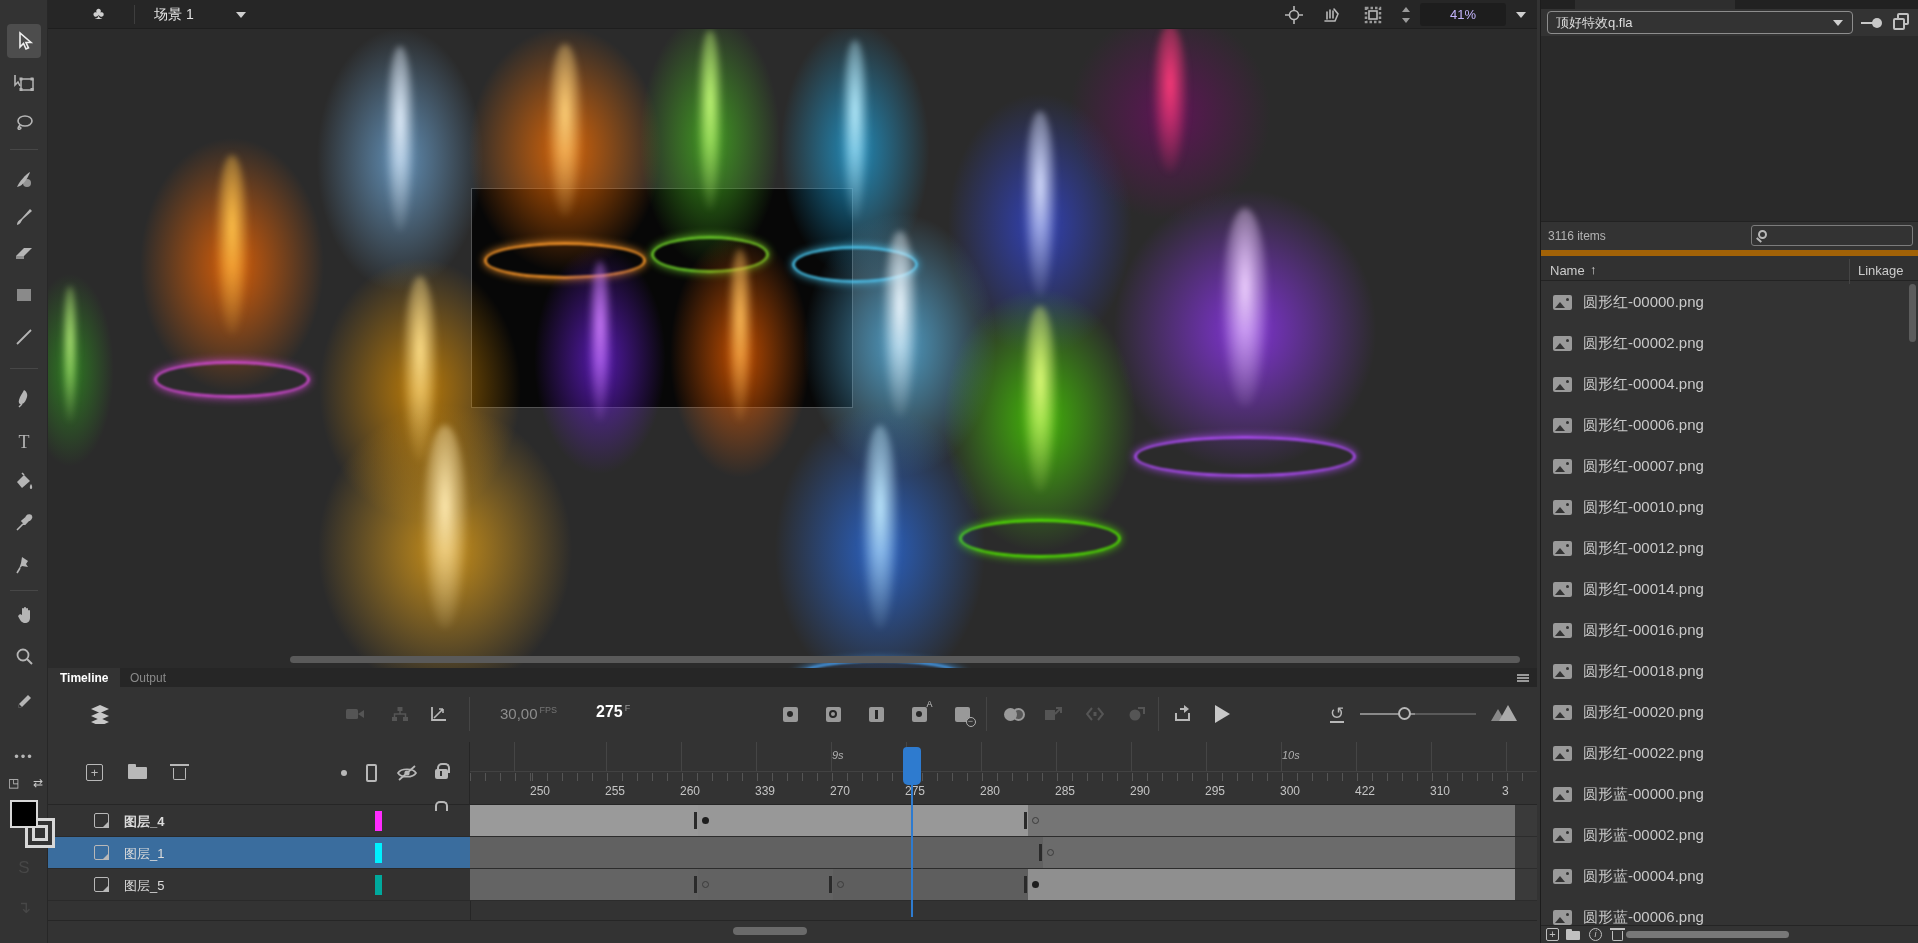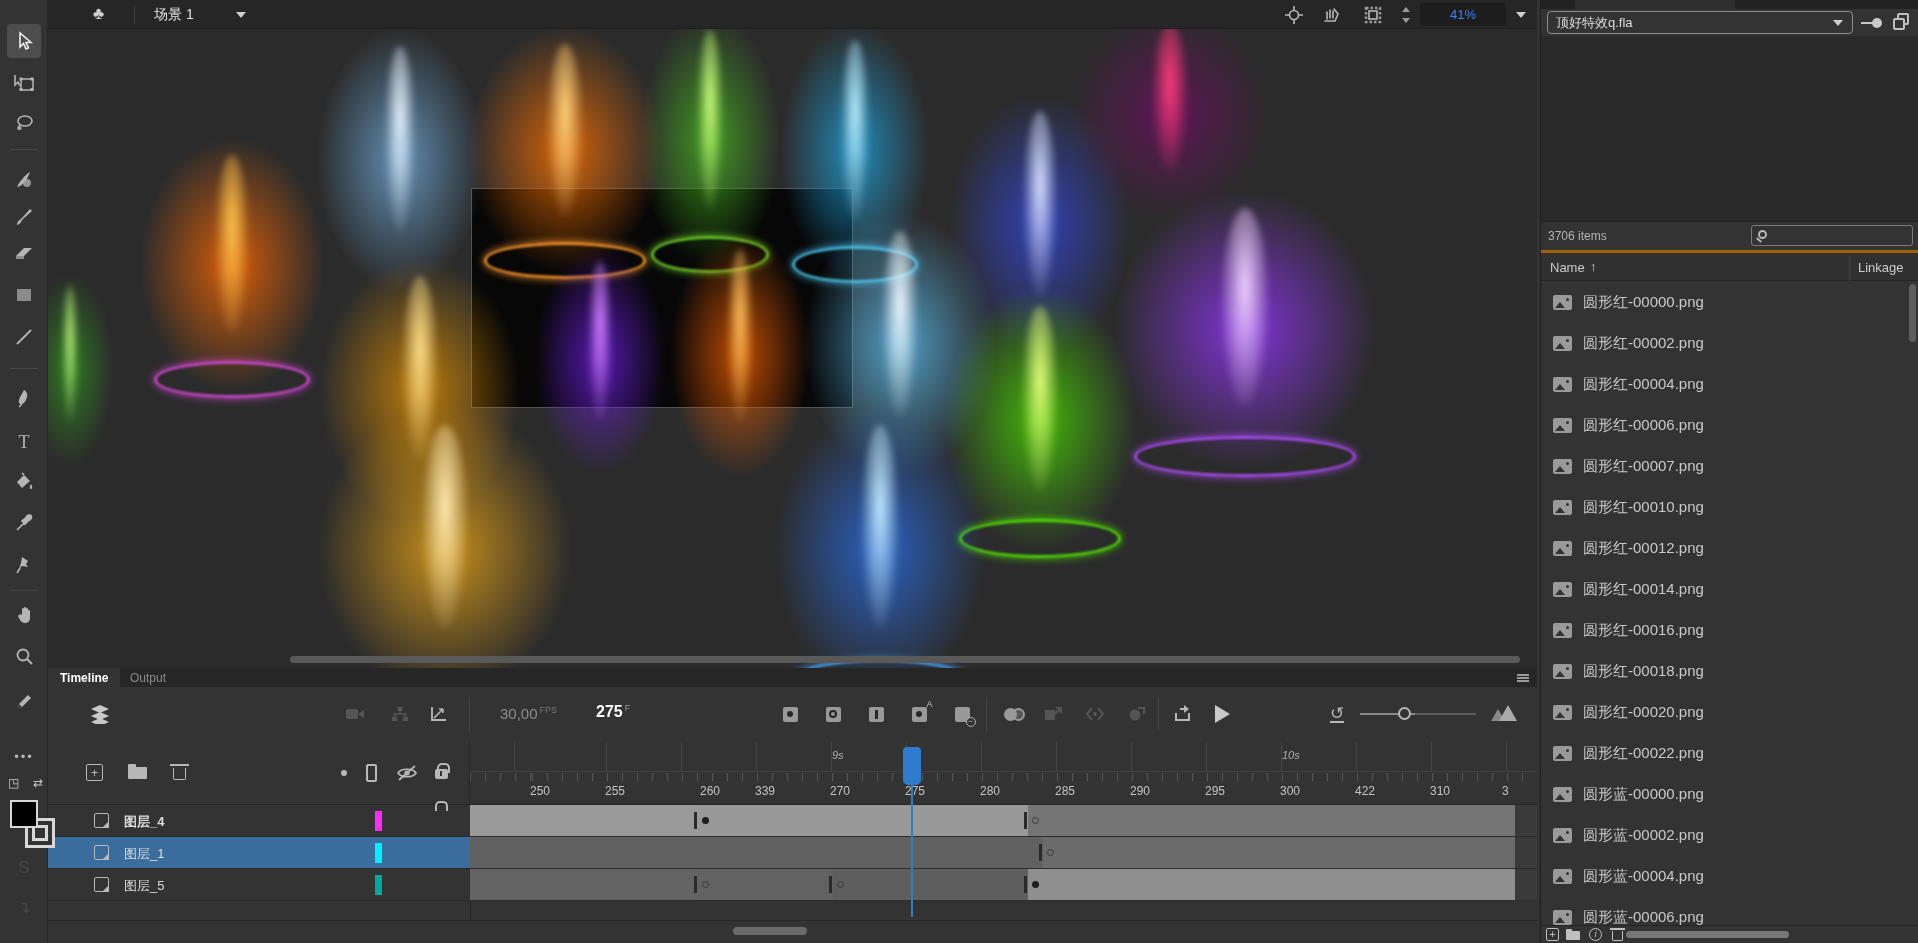--- a/index.html
+++ b/index.html
@@ -36,21 +36,21 @@
                 border-left:5px solid transparent; border-right:5px solid transparent;
                 border-top:6px solid #cfcfcf; }
   .tb-ico { position:absolute; top:4px; width:22px; height:22px; display:flex;
             align-items:center; justify-content:center; color:#b8b8b8; }
   #zoom-stepper { position:absolute; left:1352px; top:5px; width:12px; height:20px; }
   #zoom-stepper i { position:absolute; left:2px; width:0; height:0;
                     border-left:4px solid transparent; border-right:4px solid transparent; }
   #zoom-stepper .up { top:2px; border-bottom:5px solid #9a9a9a; }
   #zoom-stepper .dn { bottom:2px; border-top:5px solid #9a9a9a; }
   #zoom-box { position:absolute; left:1372px; top:3px; width:86px; height:23px;
-              background:#1d1d1d; border-radius:3px; color:#3b82f6; font-size:13px;
+              background:#1d1d1d; border-radius:3px; color:#c4b5fd; font-size:13px;
               display:flex; align-items:center; justify-content:center; }
   #zoom-chev { position:absolute; left:1468px; top:12px; width:0; height:0;
                border-left:5px solid transparent; border-right:5px solid transparent;
                border-top:6px solid #cfcfcf; }
 
   
   #canvas { position:absolute; left:48px; top:29px; width:1489px; height:639px;
             background:#2b2b2b; overflow:hidden; }
   #stage-rect { position:absolute; left:424px; top:160px; width:380px; height:218px;
                 background:#070707; outline:1px solid #525252; }
@@ -85,21 +85,21 @@
                  background:#2a2a2a; border-bottom:1px solid #222; }
   #lib-countrow { position:absolute; left:0; top:222px; width:378px; height:28px; }
   #lib-count { position:absolute; left:7px; top:7px; font-size:12px; color:#b4b4b4; }
   #lib-search { position:absolute; left:210px; top:3px; width:162px; height:21px;
                 border:1px solid #7c7c7c; border-radius:3px; background:#333; }
   #lib-search .mag { position:absolute; left:6px; top:4px; width:9px; height:9px;
                      border:2px solid #b8b8b8; border-radius:50%; }
   #lib-search .mag:after { content:""; position:absolute; left:-4px; top:7px; width:6px; height:2px;
                            background:#b8b8b8; transform:rotate(40deg); }
   #lib-header { position:absolute; left:0; top:250px; width:378px; height:31px;
-                background:#313131; border-top:3px solid #a16207; border-bottom:1px solid #232323;
+                background:#313131; border-top:6px solid #a16207; border-bottom:1px solid #232323;
                 color:#cccccc; font-size:13px; }
   #lib-header .name { position:absolute; left:9px; top:7px; }
   #lib-header .arrow { position:absolute; left:49px; top:6px; font-size:13px; color:#d8d8d8; }
   #lib-header .div { position:absolute; left:308px; top:3px; width:1px; height:25px; background:#454545; }
   #lib-header .link { position:absolute; left:317px; top:7px; }
   #lib-list { position:absolute; left:0; top:282px; width:370px; height:643px; overflow:hidden; }
   .lib-row { position:relative; width:100%; height:41px; }
   .lib-row .thumb { position:absolute; left:12px; top:13px; width:19px; height:15px;
                     background:#9a9a9a; border-radius:2px; }
   .lib-row .thumb:before { content:""; position:absolute; left:2px; bottom:2px; width:0; height:0;
@@ -456,21 +456,21 @@
     <div id="lib-pin">
         <span class="stick"></span>
         <span class="head"></span>
       </div>
     <div id="lib-newpanel">
         <i></i>
         <i></i>
       </div>
     <div id="lib-preview"></div>
     <div id="lib-countrow">
-      <span id="lib-count">3706 items</span>
+      <span id="lib-count">3116 items</span>
       <span id="lib-search">
           <span class="mag"></span>
         </span>
     </div>
     <div id="lib-header">
       <span class="name">Name</span>
       <span class="arrow">↑</span>
       <span class="div"></span>
       <span class="link">Linkage</span>
     </div>
@@ -691,21 +691,21 @@
           <span class="lockglyph"></span>
         </div>
     </div>
 
     <div id="tl-ruler">
       <div class="secstrip"></div>
       <div class="tickstrip"></div>
       <div id="ruler-labels">
           <div class="rnum" style="left: 70px;">250</div>
           <div class="rnum" style="left: 145px;">255</div>
-          <div class="rnum" style="left: 220px; margin-left: 20px;">260</div>
+          <div class="rnum" style="left: 220px;">260</div>
           <div class="rnum" style="left: 295px;">339</div>
           <div class="rnum" style="left: 370px;">270</div>
           <div class="rnum" style="left: 445px;">275</div>
           <div class="rnum" style="left: 520px;">280</div>
           <div class="rnum" style="left: 595px;">285</div>
           <div class="rnum" style="left: 670px;">290</div>
           <div class="rnum" style="left: 745px;">295</div>
           <div class="rnum" style="left: 820px;">300</div>
           <div class="rnum" style="left: 895px;">422</div>
           <div class="rnum" style="left: 970px;">310</div>

